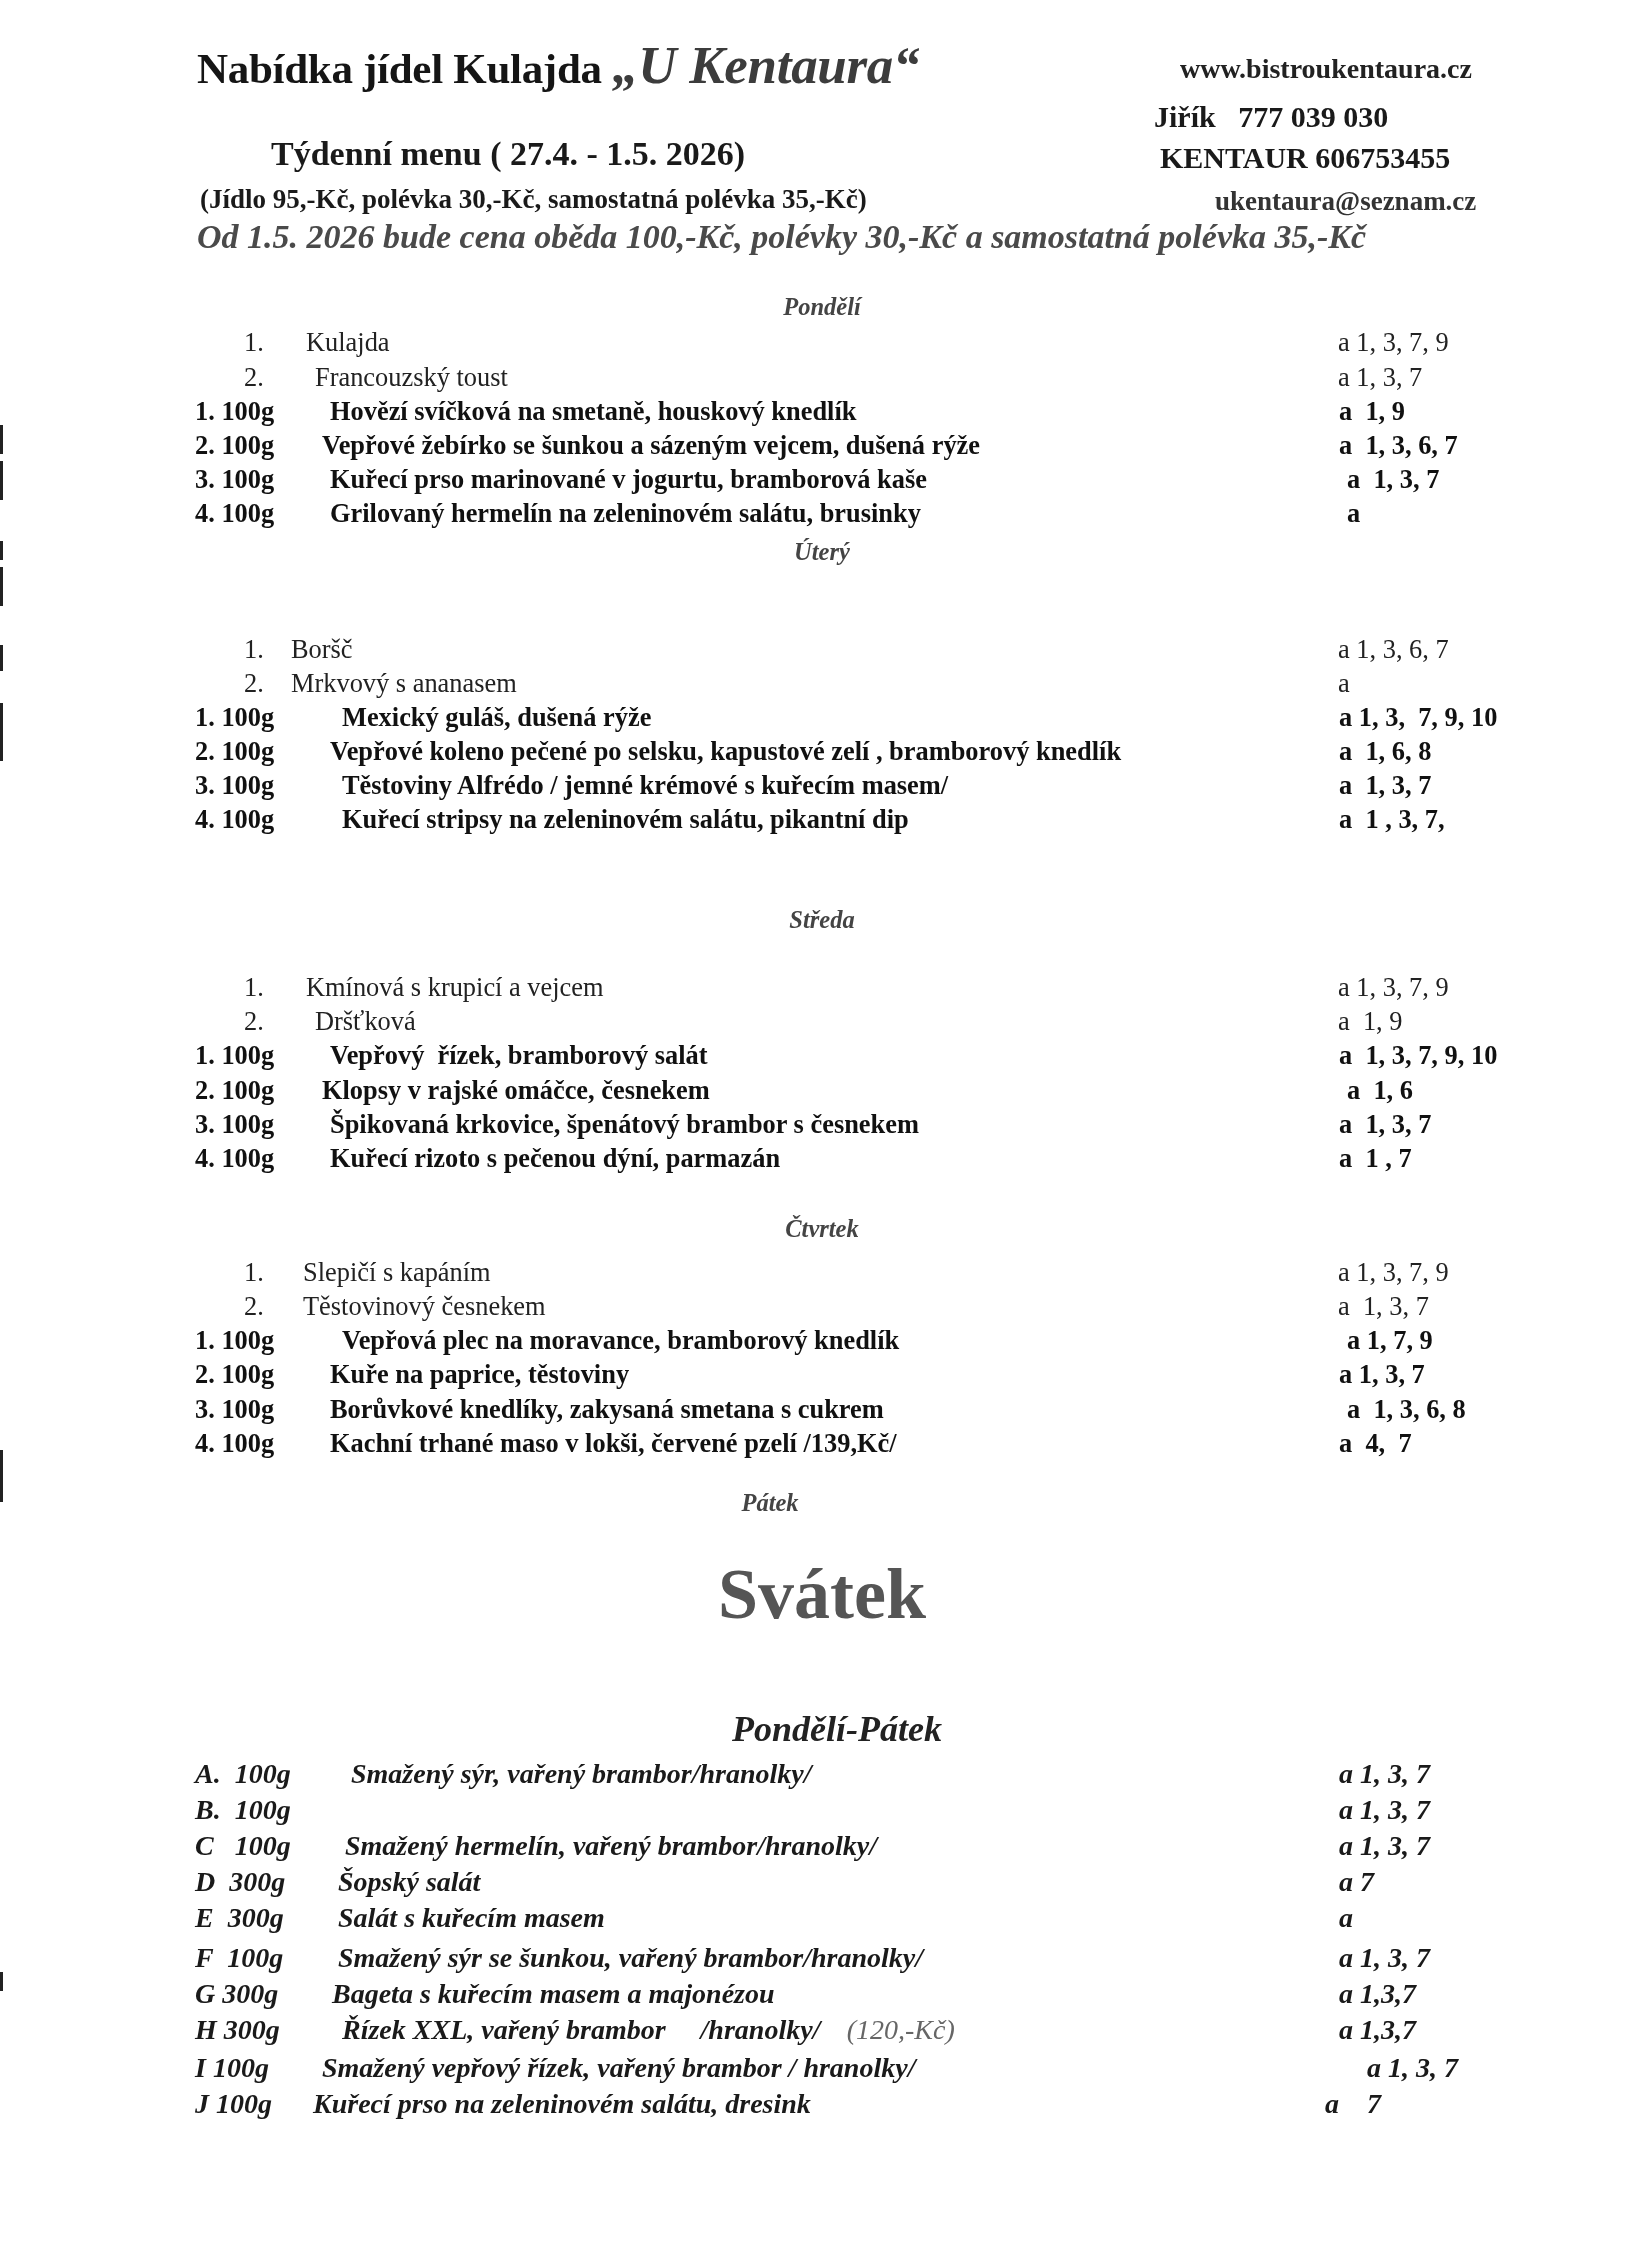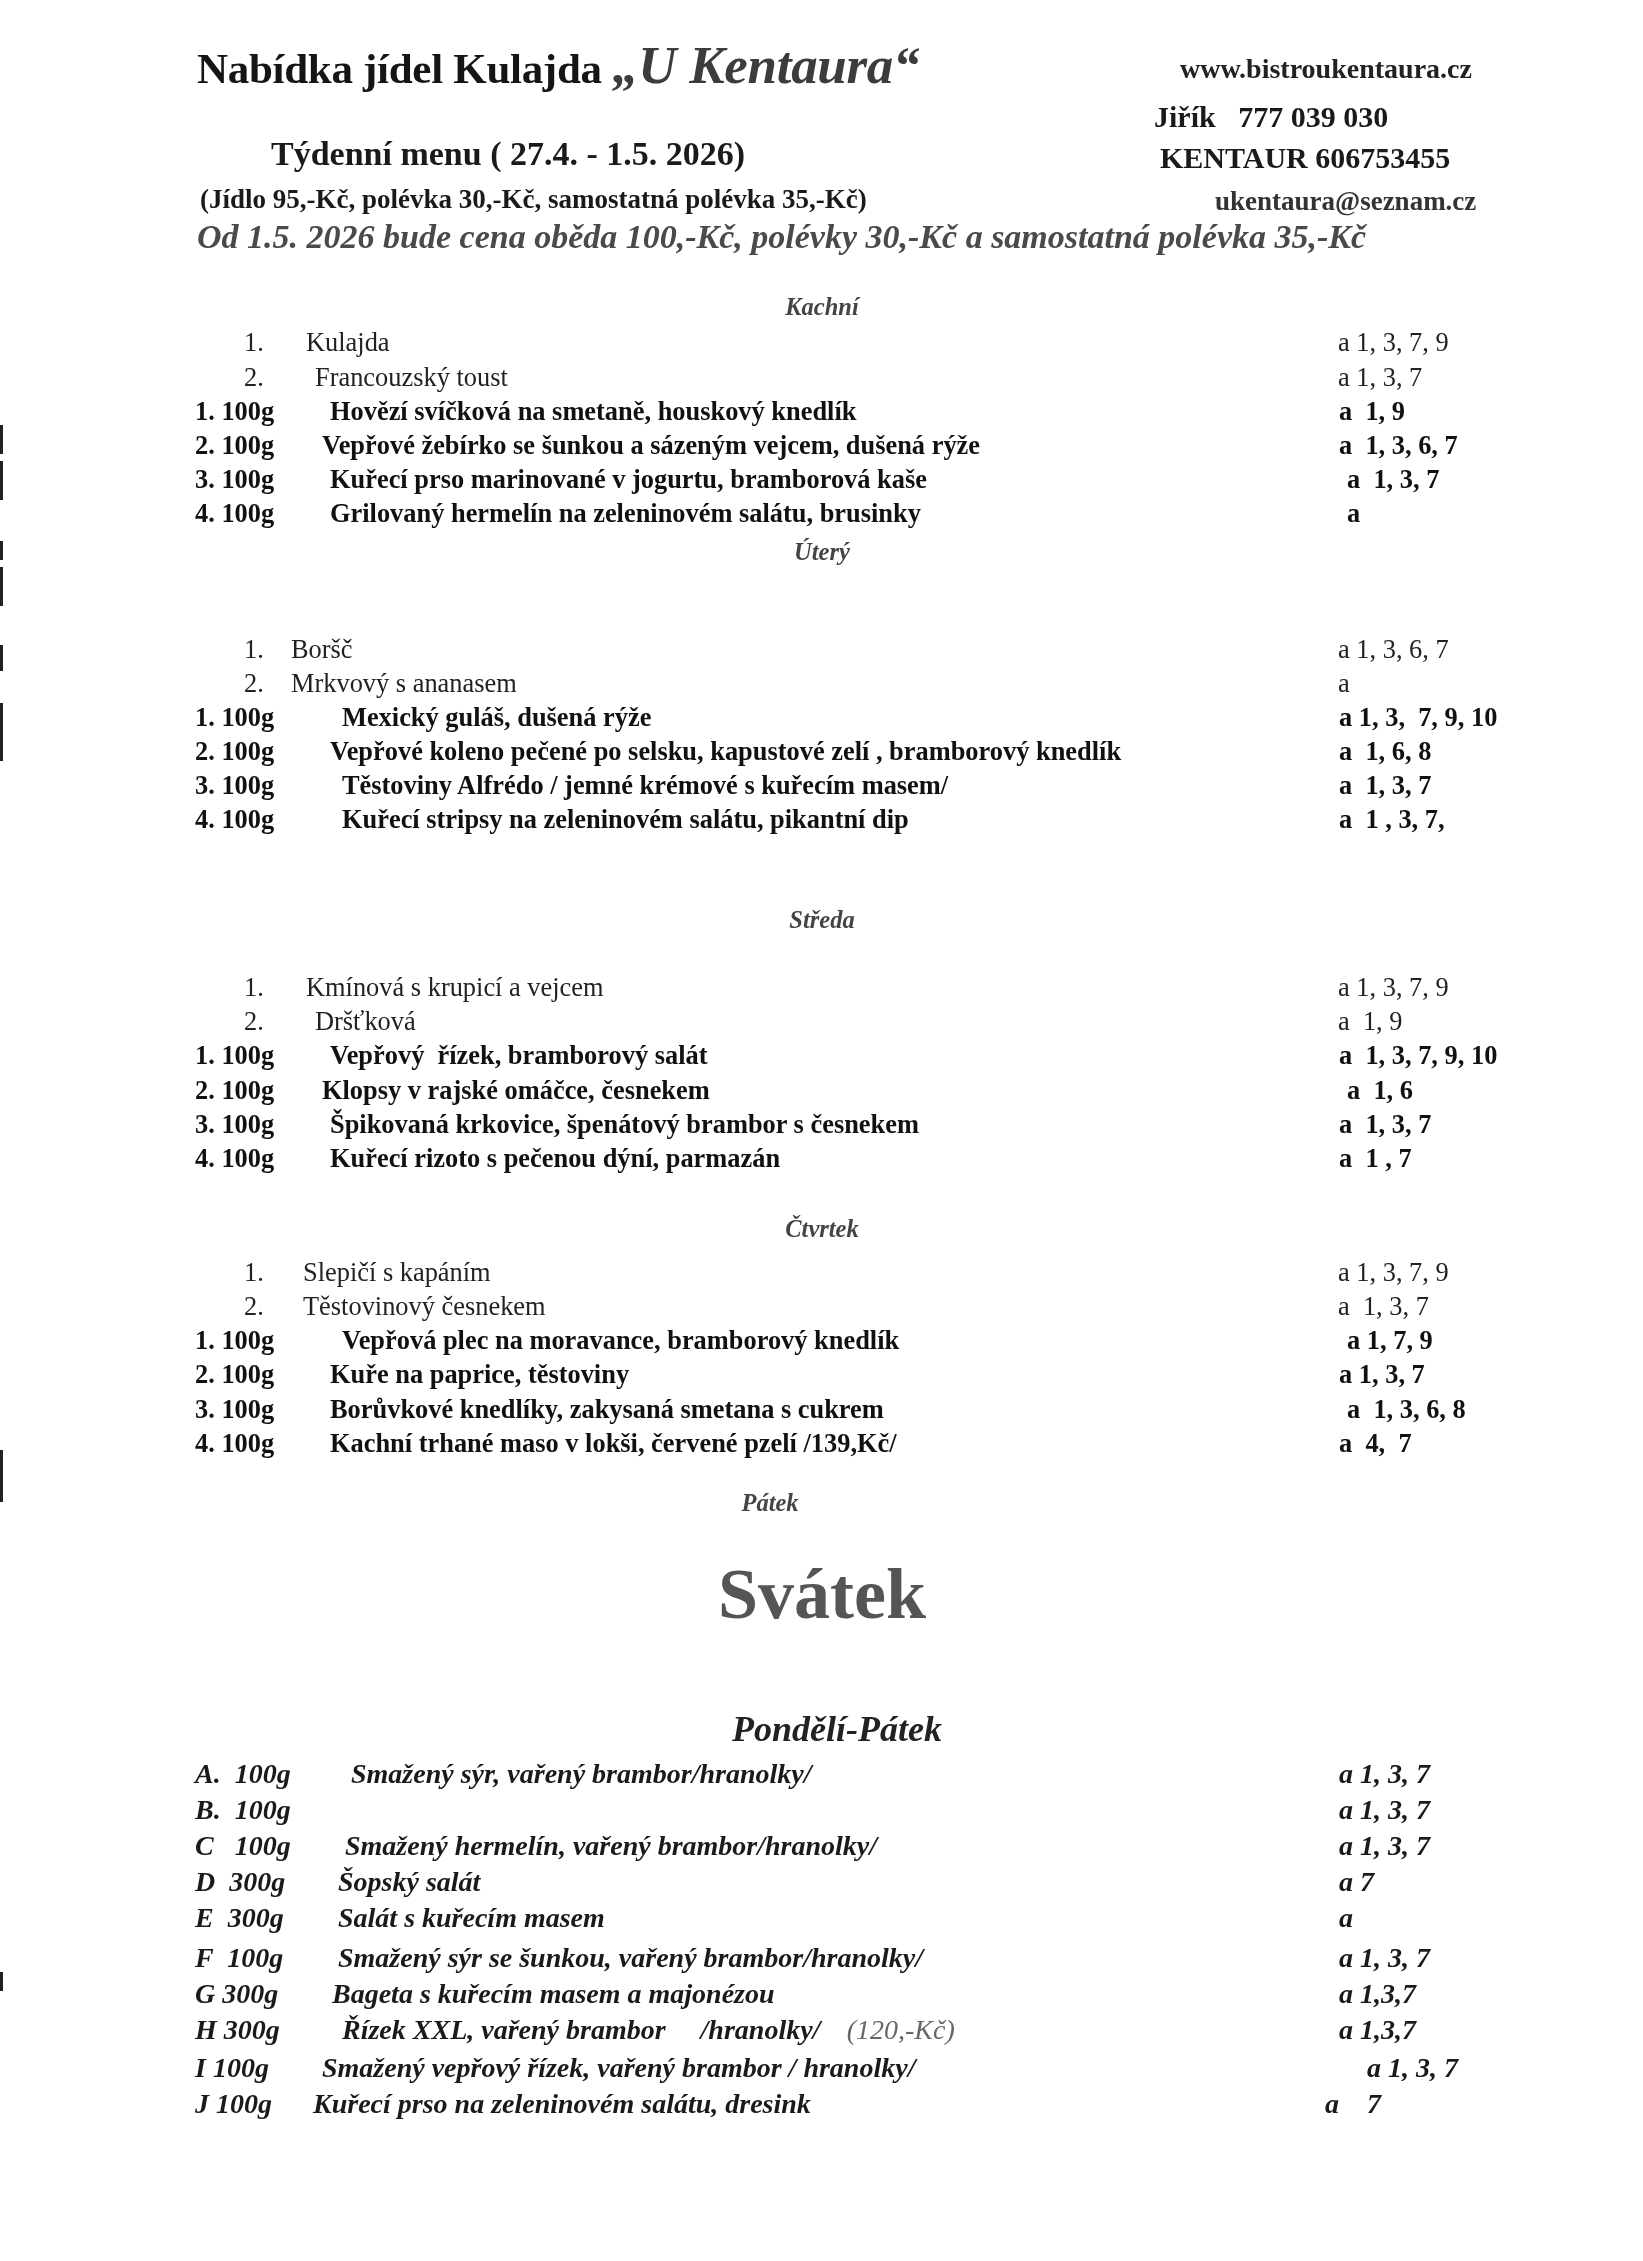--- a/index.html
+++ b/index.html
@@ -64,21 +64,21 @@
   <span>Nabídka jídel Kulajda </span><span class="brand">„U Kentaura“</span>
 </div>
 <div class="abs website">www.bistroukentaura.cz</div>
 <div class="abs contact1" style="white-space:pre;">Jiřík   777 039 030</div>
 <div class="abs week">Týdenní menu ( 27.4. - 1.5. 2026)</div>
 <div class="abs contact2">KENTAUR 606753455</div>
 <div class="abs prices">(Jídlo 95,-Kč, polévka 30,-Kč, samostatná polévka 35,-Kč)</div>
 <div class="abs email">ukentaura@seznam.cz</div>
 <div class="abs notice">Od 1.5. 2026 bude cena oběda 100,-Kč, polévky 30,-Kč a samostatná polévka 35,-Kč</div>
 
-<div class="day" style="top:293px;">Kachní</div>
+<div class="day" style="top:293px;">Pondělí</div>
 <div class="row soup" style="top:327px;">
   <span class="num">1.</span>
   <span class="name">Kulajda</span>
   <span class="alg">a 1, 3, 7, 9</span>
 </div>
 <div class="row soup" style="top:362px;">
   <span class="num">2.</span>
   <span class="name" style="left:315px;">Francouzský toust</span>
   <span class="alg">a 1, 3, 7</span>
 </div>

